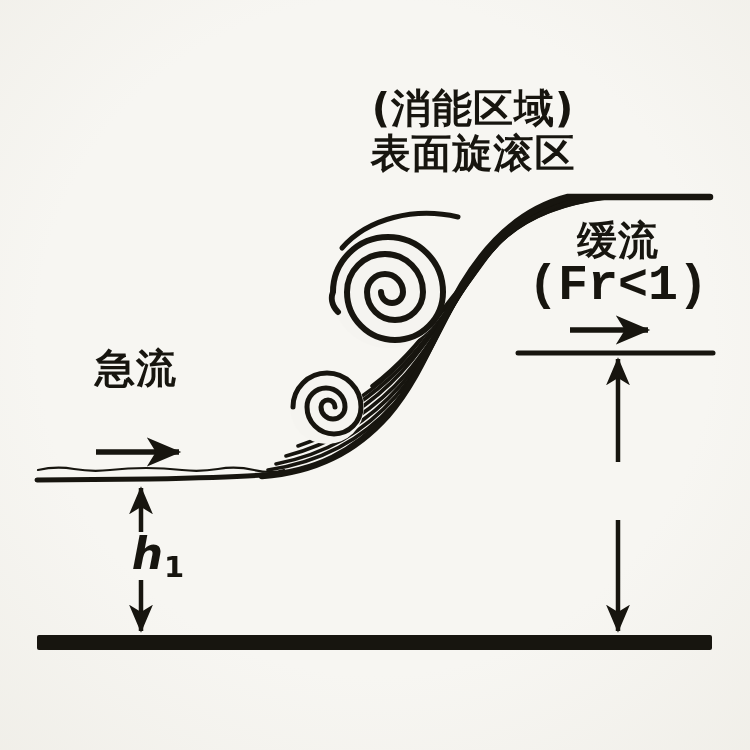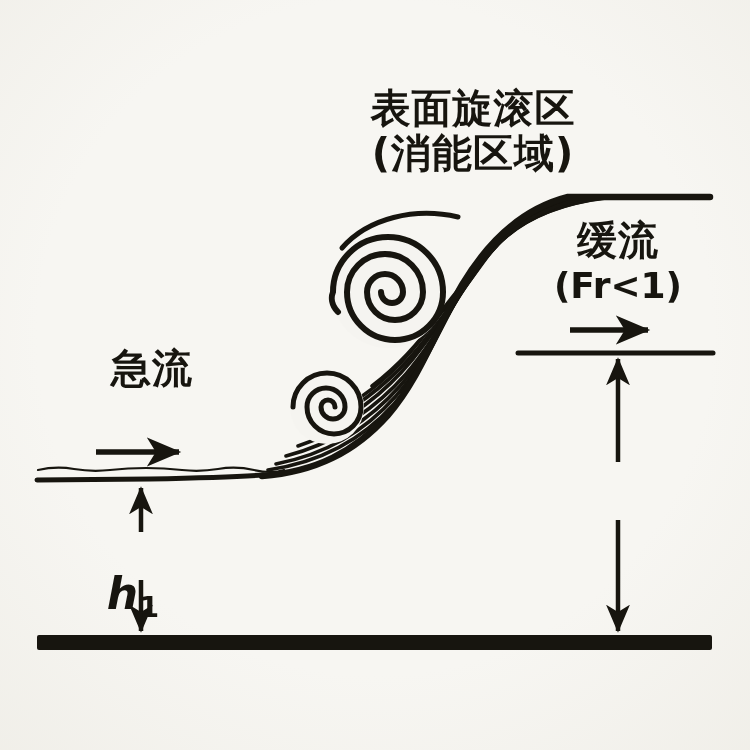--- a/index.html
+++ b/index.html
@@ -14,21 +14,21 @@
     background: radial-gradient(ellipse 90% 90% at 50% 45%, #f7f6f2 50%, #edebe4 100%);
     color:var(--ink);
   }
   .stage svg { position:absolute; inset:0; color:var(--ink); }
   .lbl {
     position:absolute; text-align:center; color:var(--ink);
     font-weight:800; line-height:45px; white-space:nowrap;
     transform:translateX(-50%);
   }
   .lbl .zh { font-size:40px; letter-spacing:1px; }
-  .lbl .fr { font-size:36px; font-weight:700; }
+  .lbl .fr { font-size:50px; font-weight:700;font-family:Liberation Mono, monospace; }
   .dim-label {
     position:absolute; transform:translate(-50%,-50%);
     font-style:italic; font-weight:700; font-size:44px; color:var(--ink);
     white-space:nowrap;
   }
   .dim-label .sub {
     font-style:normal; font-weight:700; font-size:29px;
     vertical-align:-8px; margin-left:1px;
   }
 </style>
@@ -90,31 +90,31 @@
       <line x1="141" y1="580" x2="141" y2="631" marker-end="url(#head)"></line>
     </g>
 
     <g stroke="currentColor" stroke-width="4.5">
       <line x1="618" y1="462" x2="618" y2="359" marker-end="url(#head)"></line>
       <line x1="618" y1="520" x2="618" y2="631" marker-end="url(#head)"></line>
     </g>
   </svg>
 
   <div class="lbl" style="left:473px; top:86px;">
+    <div class="zh">(消能区域)</div>
     <div class="zh">表面旋滚区</div>
-    <div class="zh">(消能区域)</div>
   </div>
 
-  <div class="lbl" style="left:152px; top:346px;">
+  <div class="lbl" style="left:136px; top:346px;">
     <div class="zh">急流</div>
   </div>
 
   <div class="lbl" style="left:618px; top:218px;">
     <div class="zh">缓流</div>
     <div class="fr">(Fr&lt;1)</div>
   </div>
 
-  <div class="dim-label" style="left:133px; top:556px;margin-top:40px;">
+  <div class="dim-label" style="left:158px; top:556px;">
     <span>h</span><span class="sub">1</span>
   </div>
 
 
 </div>
 
 </body></html>

